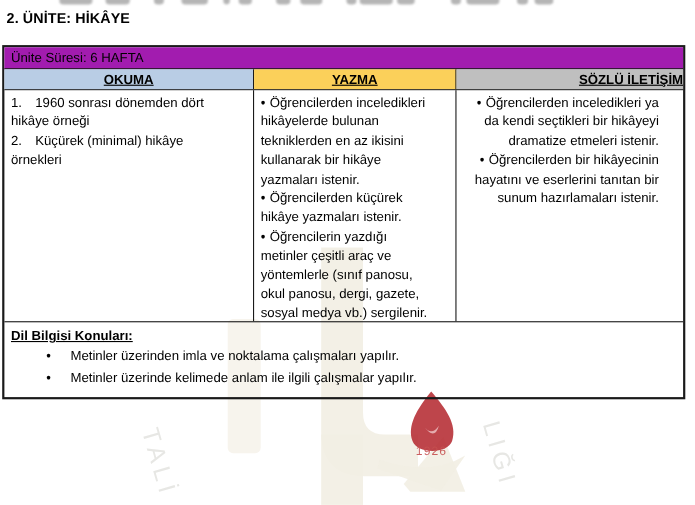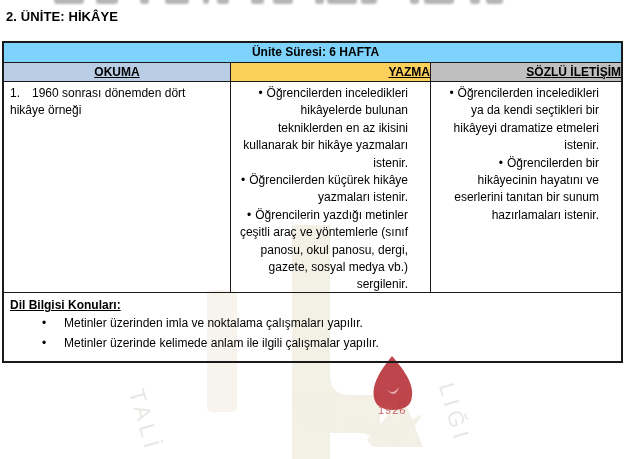--- a/index.html
+++ b/index.html
@@ -34,30 +34,30 @@
 
   
   .unit-table{
     position:absolute;left:2px;top:41px;width:621px;height:322px;
     border:2px solid #1a1a1a;z-index:1;
     box-sizing:border-box;background:transparent;
     font-size:12px;
   }
   .row-duration{
     height:19px;line-height:18px;
-    background:#7dd3fc;border-bottom:1.5px solid #1a1a1a;
-    font-weight:bold;padding-left:6px;text-align:center;
+    background:#a21caf;border-bottom:1.5px solid #1a1a1a;
+    font-weight:normal;padding-left:6px;
   }
   .row-headers{display:flex;height:18px;border-bottom:1.5px solid #1a1a1a;text-decoration:underline;}
   .hdr-cell{
     box-sizing:border-box;height:100%;
     text-align:center;font-weight:bold;line-height:18px;
   }
   .col-a{width:227px;border-right:1.5px solid #1a1a1a;}
-  .col-b{width:200px;border-right:1.5px solid #1a1a1a;text-align:right;}
+  .col-b{width:184px;border-right:1.5px solid #1a1a1a;}
   .col-c{flex:1;text-align:right;}
   .hdr-okuma{background:#B9CDE5;}
   .hdr-yazma{background:#FBD05A;}
   .hdr-sozlu{background:#BFBFBF;}
 
   .row-body{display:flex;height:210px;border-bottom:1.5px solid #1a1a1a;}
   .body-cell{
     box-sizing:border-box;height:100%;
     padding:3px 22px 0 6px;line-height:17.4px;background:transparent;
   }
@@ -116,20 +116,21 @@
     <div class="row-headers">
       <div class="hdr-cell col-a hdr-okuma">OKUMA</div>
       <div class="hdr-cell col-b hdr-yazma">YAZMA</div>
       <div class="hdr-cell col-c hdr-sozlu">SÖZLÜ İLETİŞİM</div>
     </div>
 
     <div class="row-body">
 
       <div class="body-cell col-a">
         <p><span class="num-marker">1.</span><span>1960 sonrası dönemden dört hikâye örneği</span></p>
+        <p><span class="num-marker">2.</span><span>Küçürek (minimal) hikâye örnekleri</span></p>
       </div>
 
       <div class="body-cell col-b">
         <p><span class="bullet-marker">•</span><span>Öğrencilerden inceledikleri hikâyelerde bulunan tekniklerden en az ikisini kullanarak bir hikâye yazmaları istenir.</span></p>
         <p><span class="bullet-marker">•</span><span>Öğrencilerden küçürek hikâye yazmaları istenir.</span></p>
         <p><span class="bullet-marker">•</span><span>Öğrencilerin yazdığı metinler çeşitli araç ve yöntemlerle (sınıf panosu, okul panosu, dergi, gazete, sosyal medya vb.) sergilenir.</span></p>
       </div>
 
       <div class="body-cell col-c">
         <p><span class="bullet-marker">•</span><span>Öğrencilerden inceledikleri ya da kendi seçtikleri bir hikâyeyi dramatize etmeleri istenir.</span></p>

